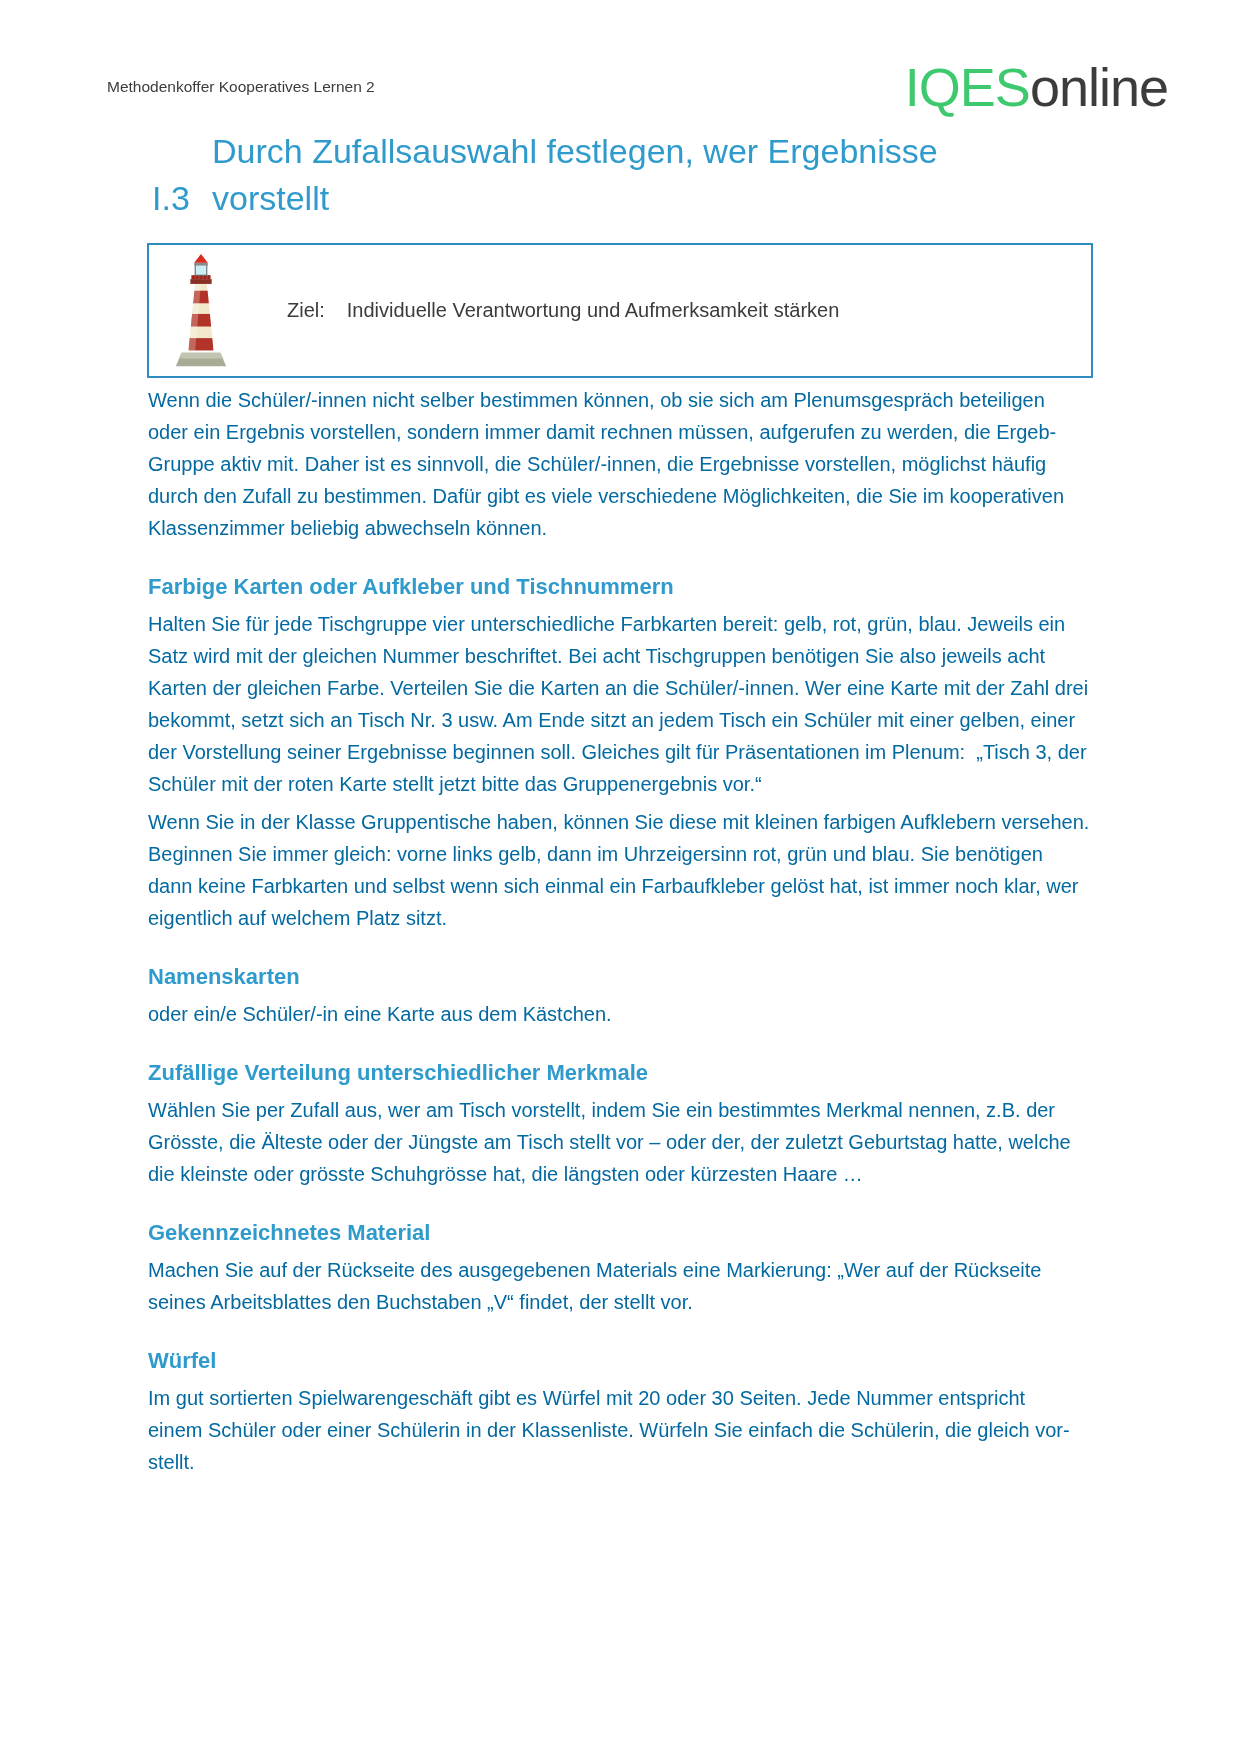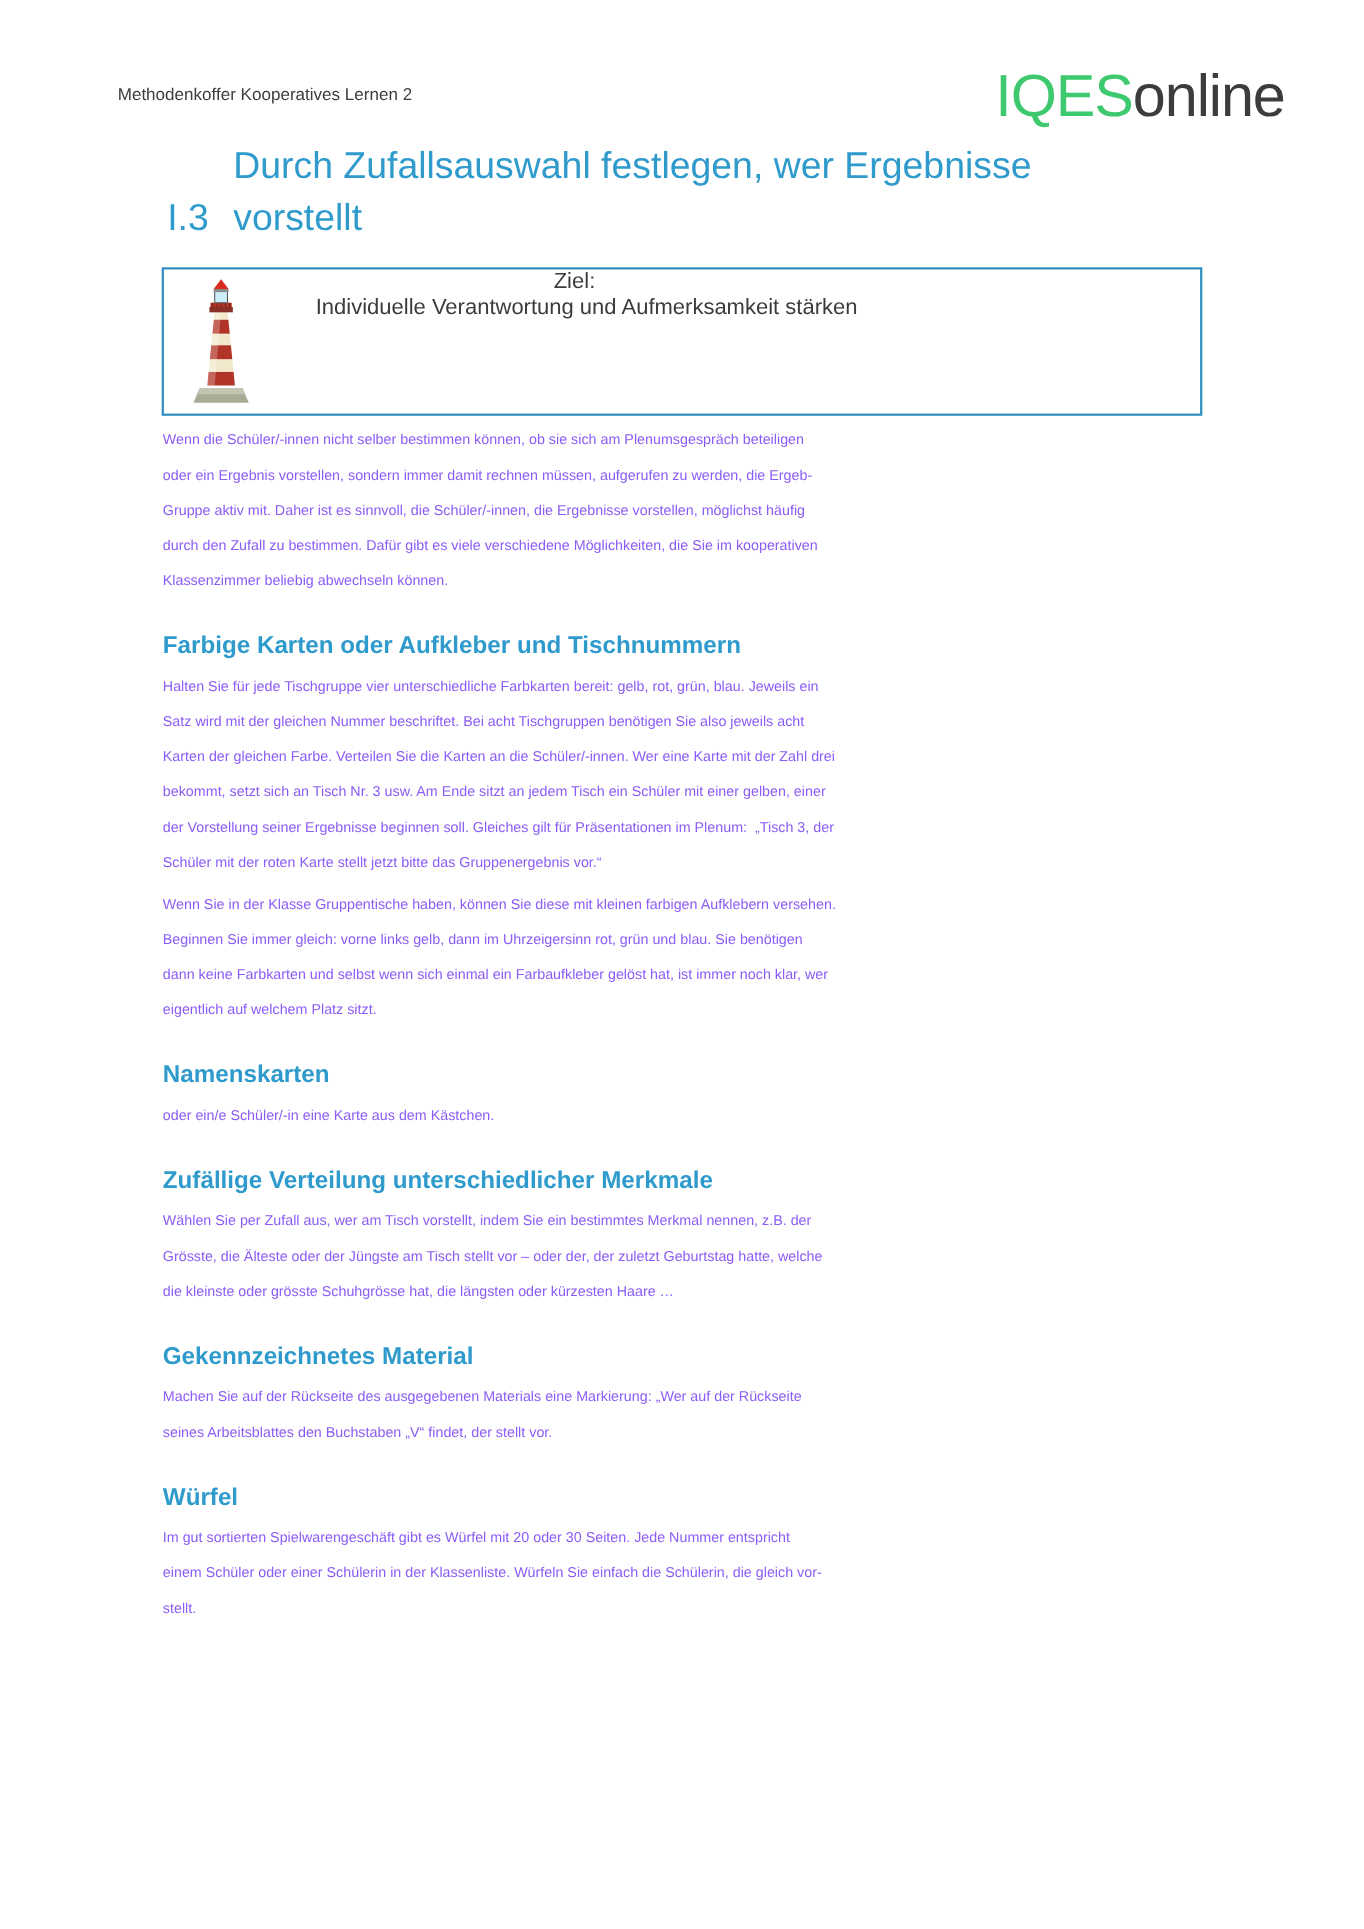--- a/index.html
+++ b/index.html
@@ -34,28 +34,28 @@
     width:942px; height:131px;
     border:2px solid #2e8cc0;
     background:#ffffff;
   }
   .goal-box .lh {
     position:absolute; left:21px; top:7px; width:62px; height:120px;
   }
   .goal-row {
     position:absolute; left:138px; top:0; height:131px;
     display:flex; align-items:center;
-    font-size:20px; color:#3b3b3b;flex-direction:column;
+    font-size:20px; color:#3b3b3b;
   }
   .goal-row .goal-label { margin-right:22px; }
   .content {
     position:absolute; left:148px; top:384px; width:947px;
   }
   .pline {
-    font-size:13px; line-height:32px; white-space:pre-wrap; color:#8b5cf6;
+    font-size:20px; line-height:32px; white-space:pre-wrap; color:#0369a1;
   }
   .para { margin:0 0 6px 0; }
   .section-heading {
     font-size:22px; line-height:30px; color:#2f9acc; font-weight:700;
     margin:28px 0 6px 0;
   }
   .footer {
     position:absolute; left:107px; top:1672px;
     font-size:17px; color:#222222;margin-left:18px;
   }

